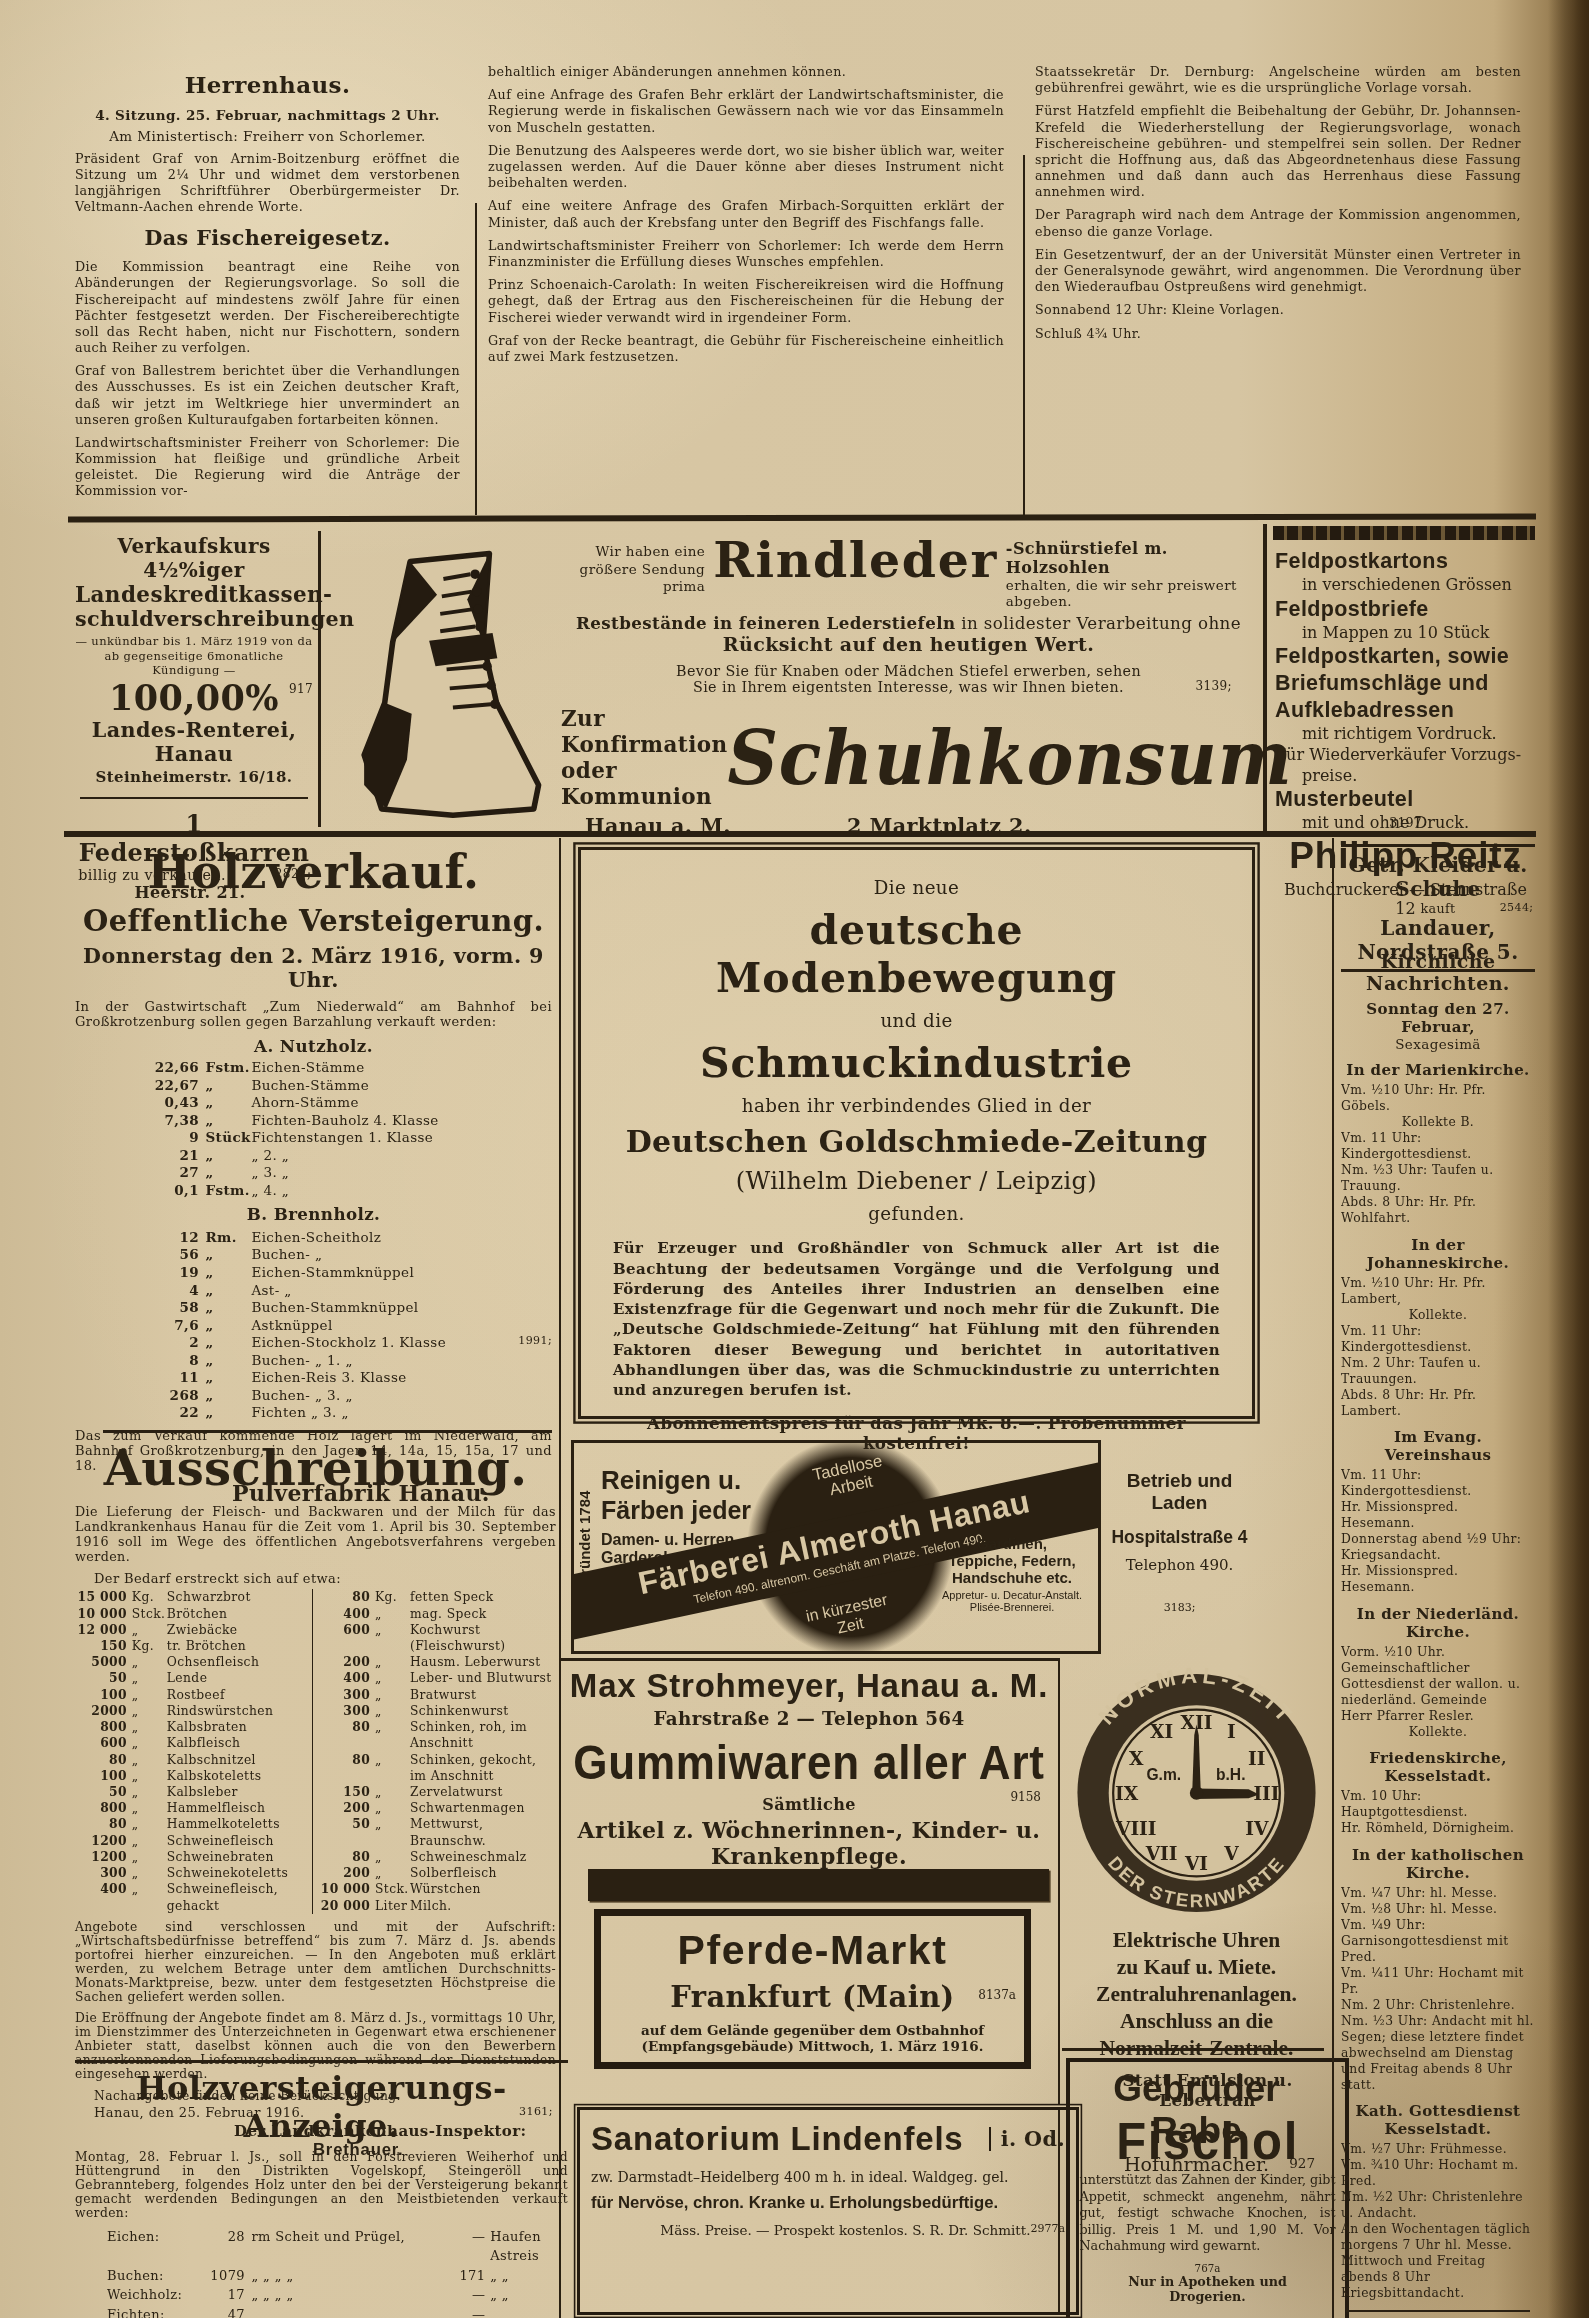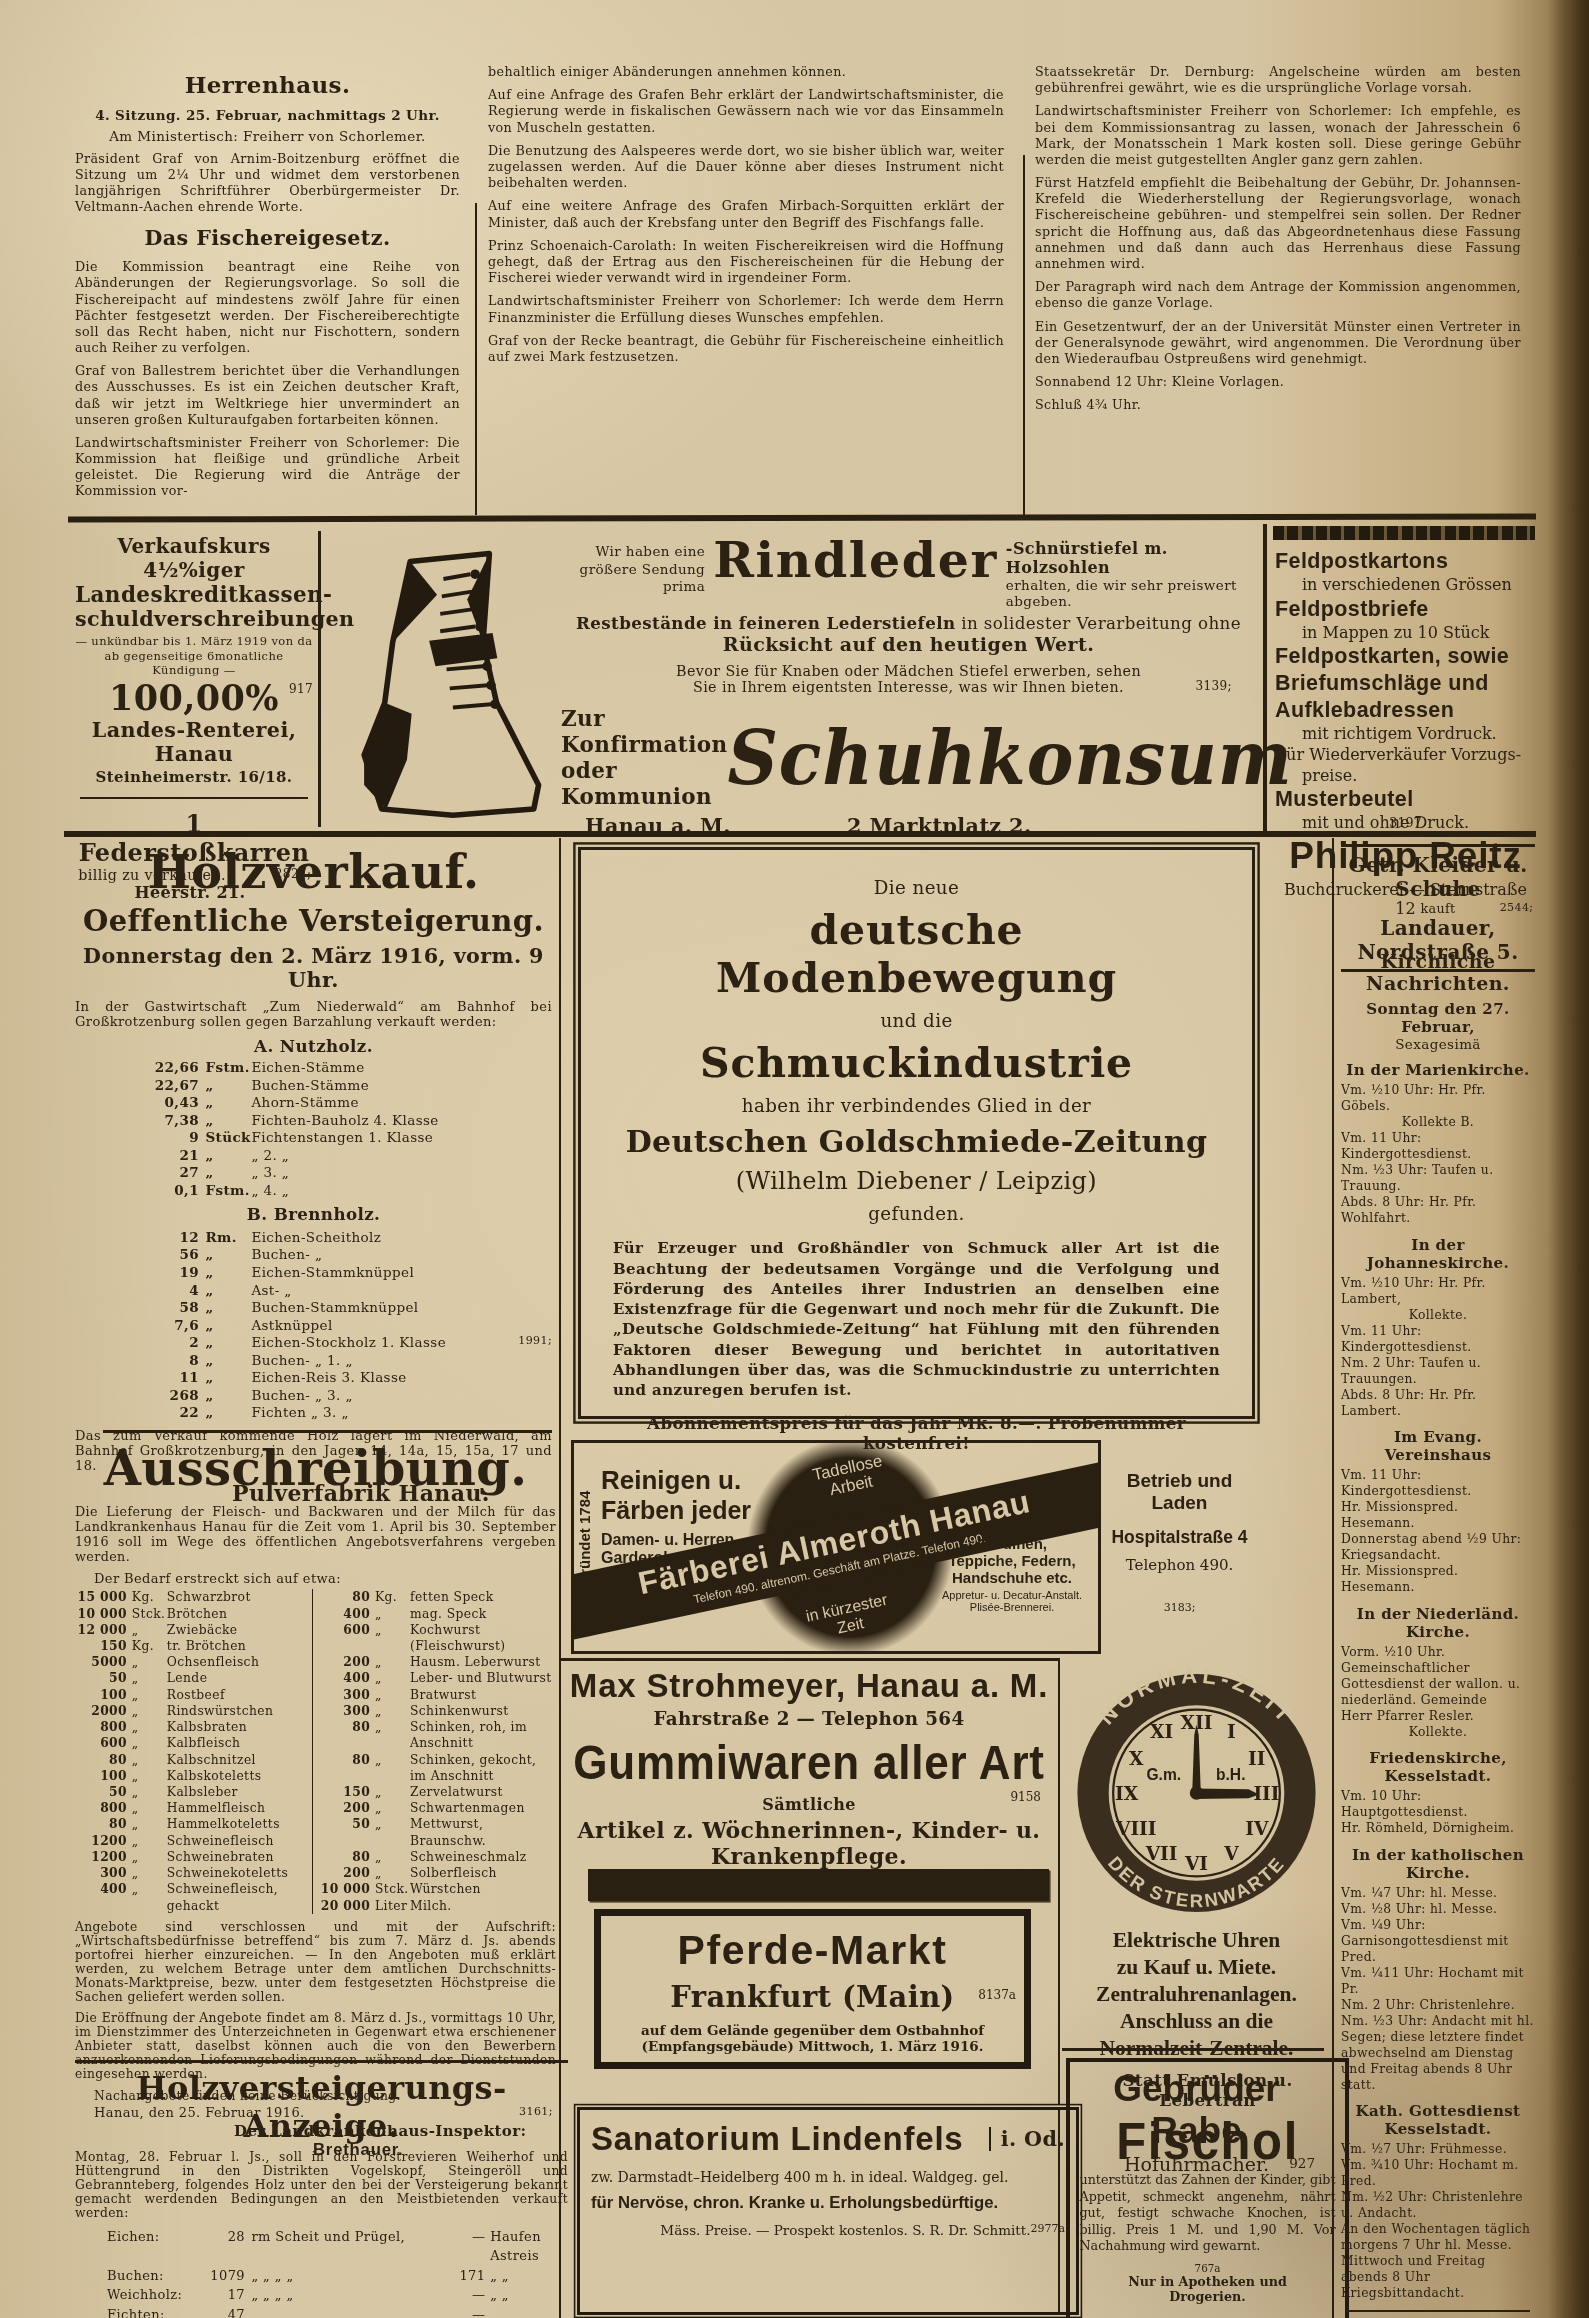--- a/index.html
+++ b/index.html
@@ -80,32 +80,31 @@
   </div>
 
   <div class="abs rule" style="left:475px;top:203px;width:2.4px;height:312px;"></div>
 
   <div class="abs pcol frak" style="left:488px;top:64px;width:516px;">
     <div>
         <p class="j">behaltlich einiger Abänderungen annehmen können.</p>
         <p class="j">Auf eine Anfrage des Grafen Behr erklärt der Landwirtschaftsminister, die Regierung werde in fiskalischen Gewässern nach wie vor das Einsammeln von Muscheln gestatten.</p>
         <p class="j">Die Benutzung des Aalspeeres werde dort, wo sie bisher üblich war, weiter zugelassen werden. Auf die Dauer könne aber dieses Instrument nicht beibehalten werden.</p>
         <p class="j">Auf eine weitere Anfrage des Grafen Mirbach-Sorquitten erklärt der Minister, daß auch der Krebsfang unter den Begriff des Fischfangs falle.</p>
+        <p class="j">Landwirtschaftsminister Freiherr von Schorlemer: Ich werde dem Herrn Finanzminister die Erfüllung dieses Wunsches empfehlen.</p>
         <p class="j">Prinz Schoenaich-Carolath: In weiten Fischereikreisen wird die Hoffnung gehegt, daß der Ertrag aus den Fischereischeinen für die Hebung der Fischerei wieder verwandt wird in irgendeiner Form.</p>
-        <p class="j">Landwirtschaftsminister Freiherr von Schorlemer: Ich werde dem Herrn Finanzminister die Erfüllung dieses Wunsches empfehlen.</p>
         <p class="j">Graf von der Recke beantragt, die Gebühr für Fischereischeine einheitlich auf zwei Mark festzusetzen.</p>
       </div>
   </div>
 
   <div class="abs rule" style="left:1023px;top:155px;width:2.4px;height:360px;"></div>
 
   <div class="abs pcol frak" style="left:1035px;top:64px;width:486px;">
     <div>
         <p class="j">Staatssekretär Dr. Dernburg: Angelscheine würden am besten gebührenfrei gewährt, wie es die ursprüngliche Vorlage vorsah.</p>
-        <p class="j">Landwirtschaftsminister Freiherr von Schorlemer: Ich empfehle, es bei dem Kommissionsantrag zu lassen, wonach der Jahresschein 6 Mark, der Monatsschein 1 Mark kosten soll. Diese geringe Gebühr werden die meist gutgestellten Angler ganz gern zahlen.</p>
         <p class="j">Fürst Hatzfeld empfiehlt die Beibehaltung der Gebühr, Dr. Johannsen-Krefeld die Wiederherstellung der Regierungsvorlage, wonach Fischereischeine gebühren- und stempelfrei sein sollen. Der Redner spricht die Hoffnung aus, daß das Abgeordnetenhaus diese Fassung annehmen und daß dann auch das Herrenhaus diese Fassung annehmen wird.</p>
         <p class="j">Der Paragraph wird nach dem Antrage der Kommission angenommen, ebenso die ganze Vorlage.</p>
         <p class="j">Ein Gesetzentwurf, der an der Universität Münster einen Vertreter in der Generalsynode gewährt, wird angenommen. Die Verordnung über den Wiederaufbau Ostpreußens wird genehmigt.</p>
         <p class="j">Sonnabend 12 Uhr: Kleine Vorlagen.</p>
         <p class="j">Schluß 4¾ Uhr.</p>
       </div>
   </div>
 
   <div class="abs rule" style="left:68px;top:515px;width:1468px;height:5.6px;transform:rotate(-0.12deg);"></div>
 

